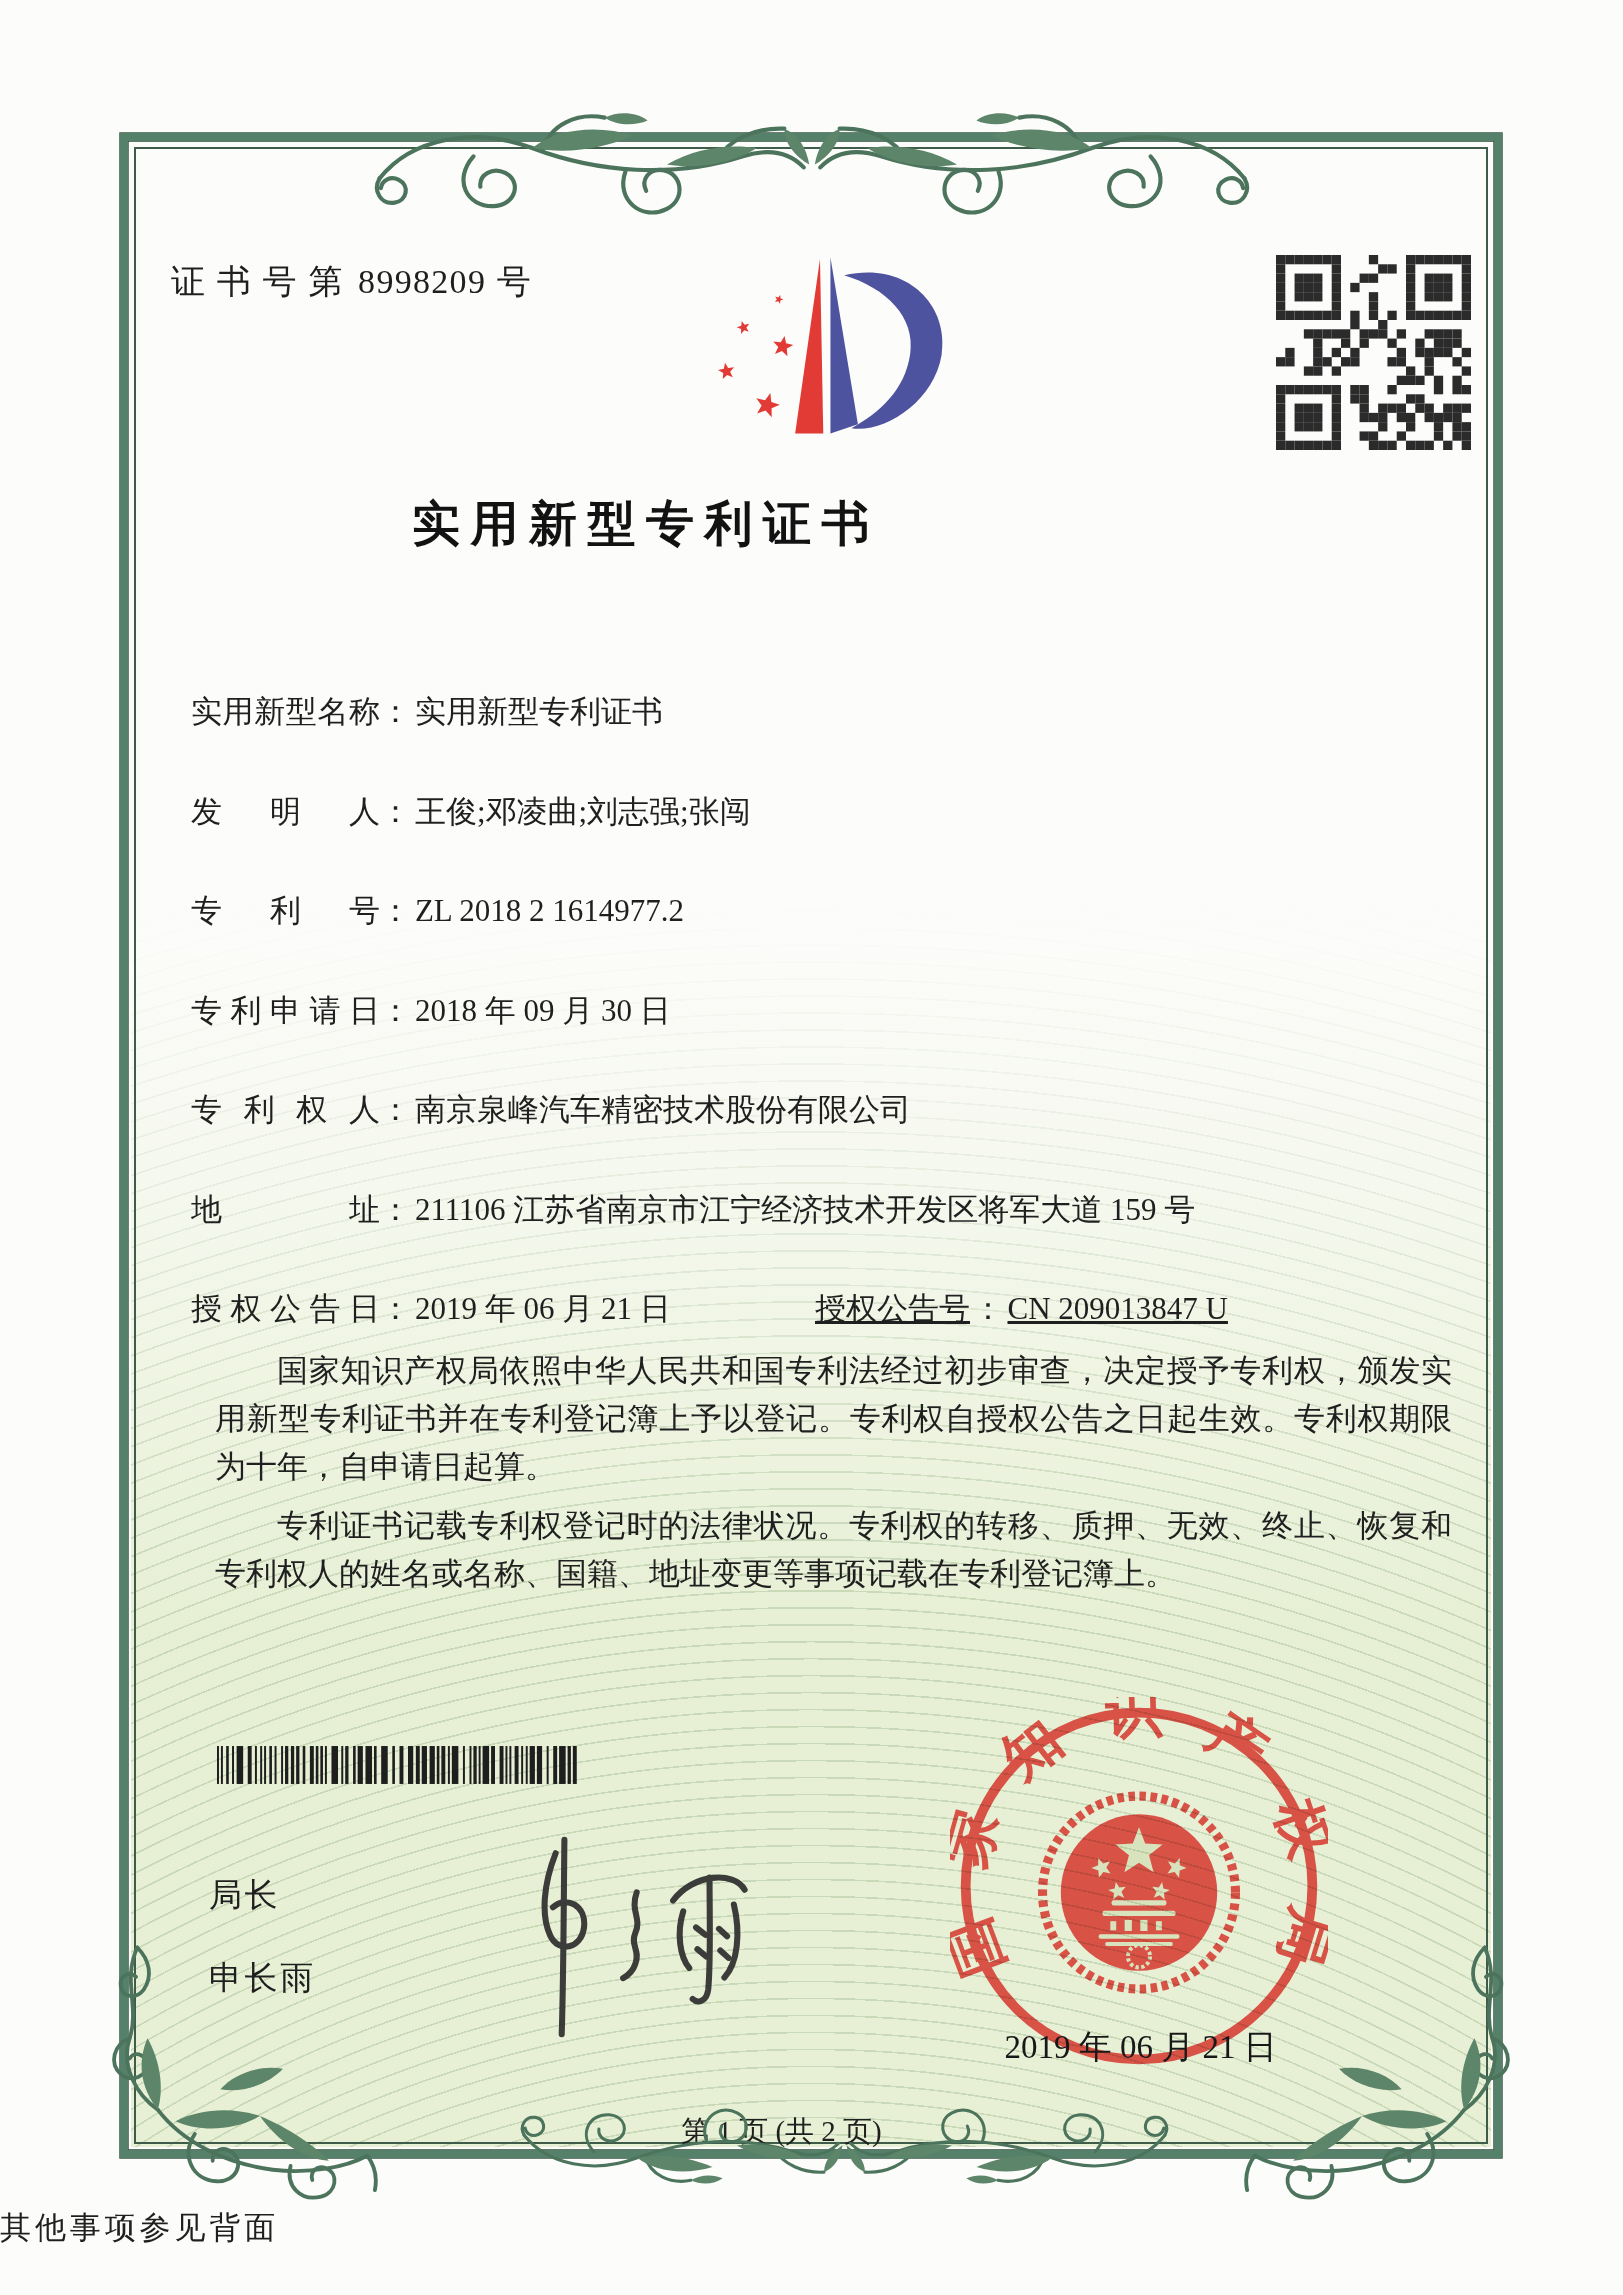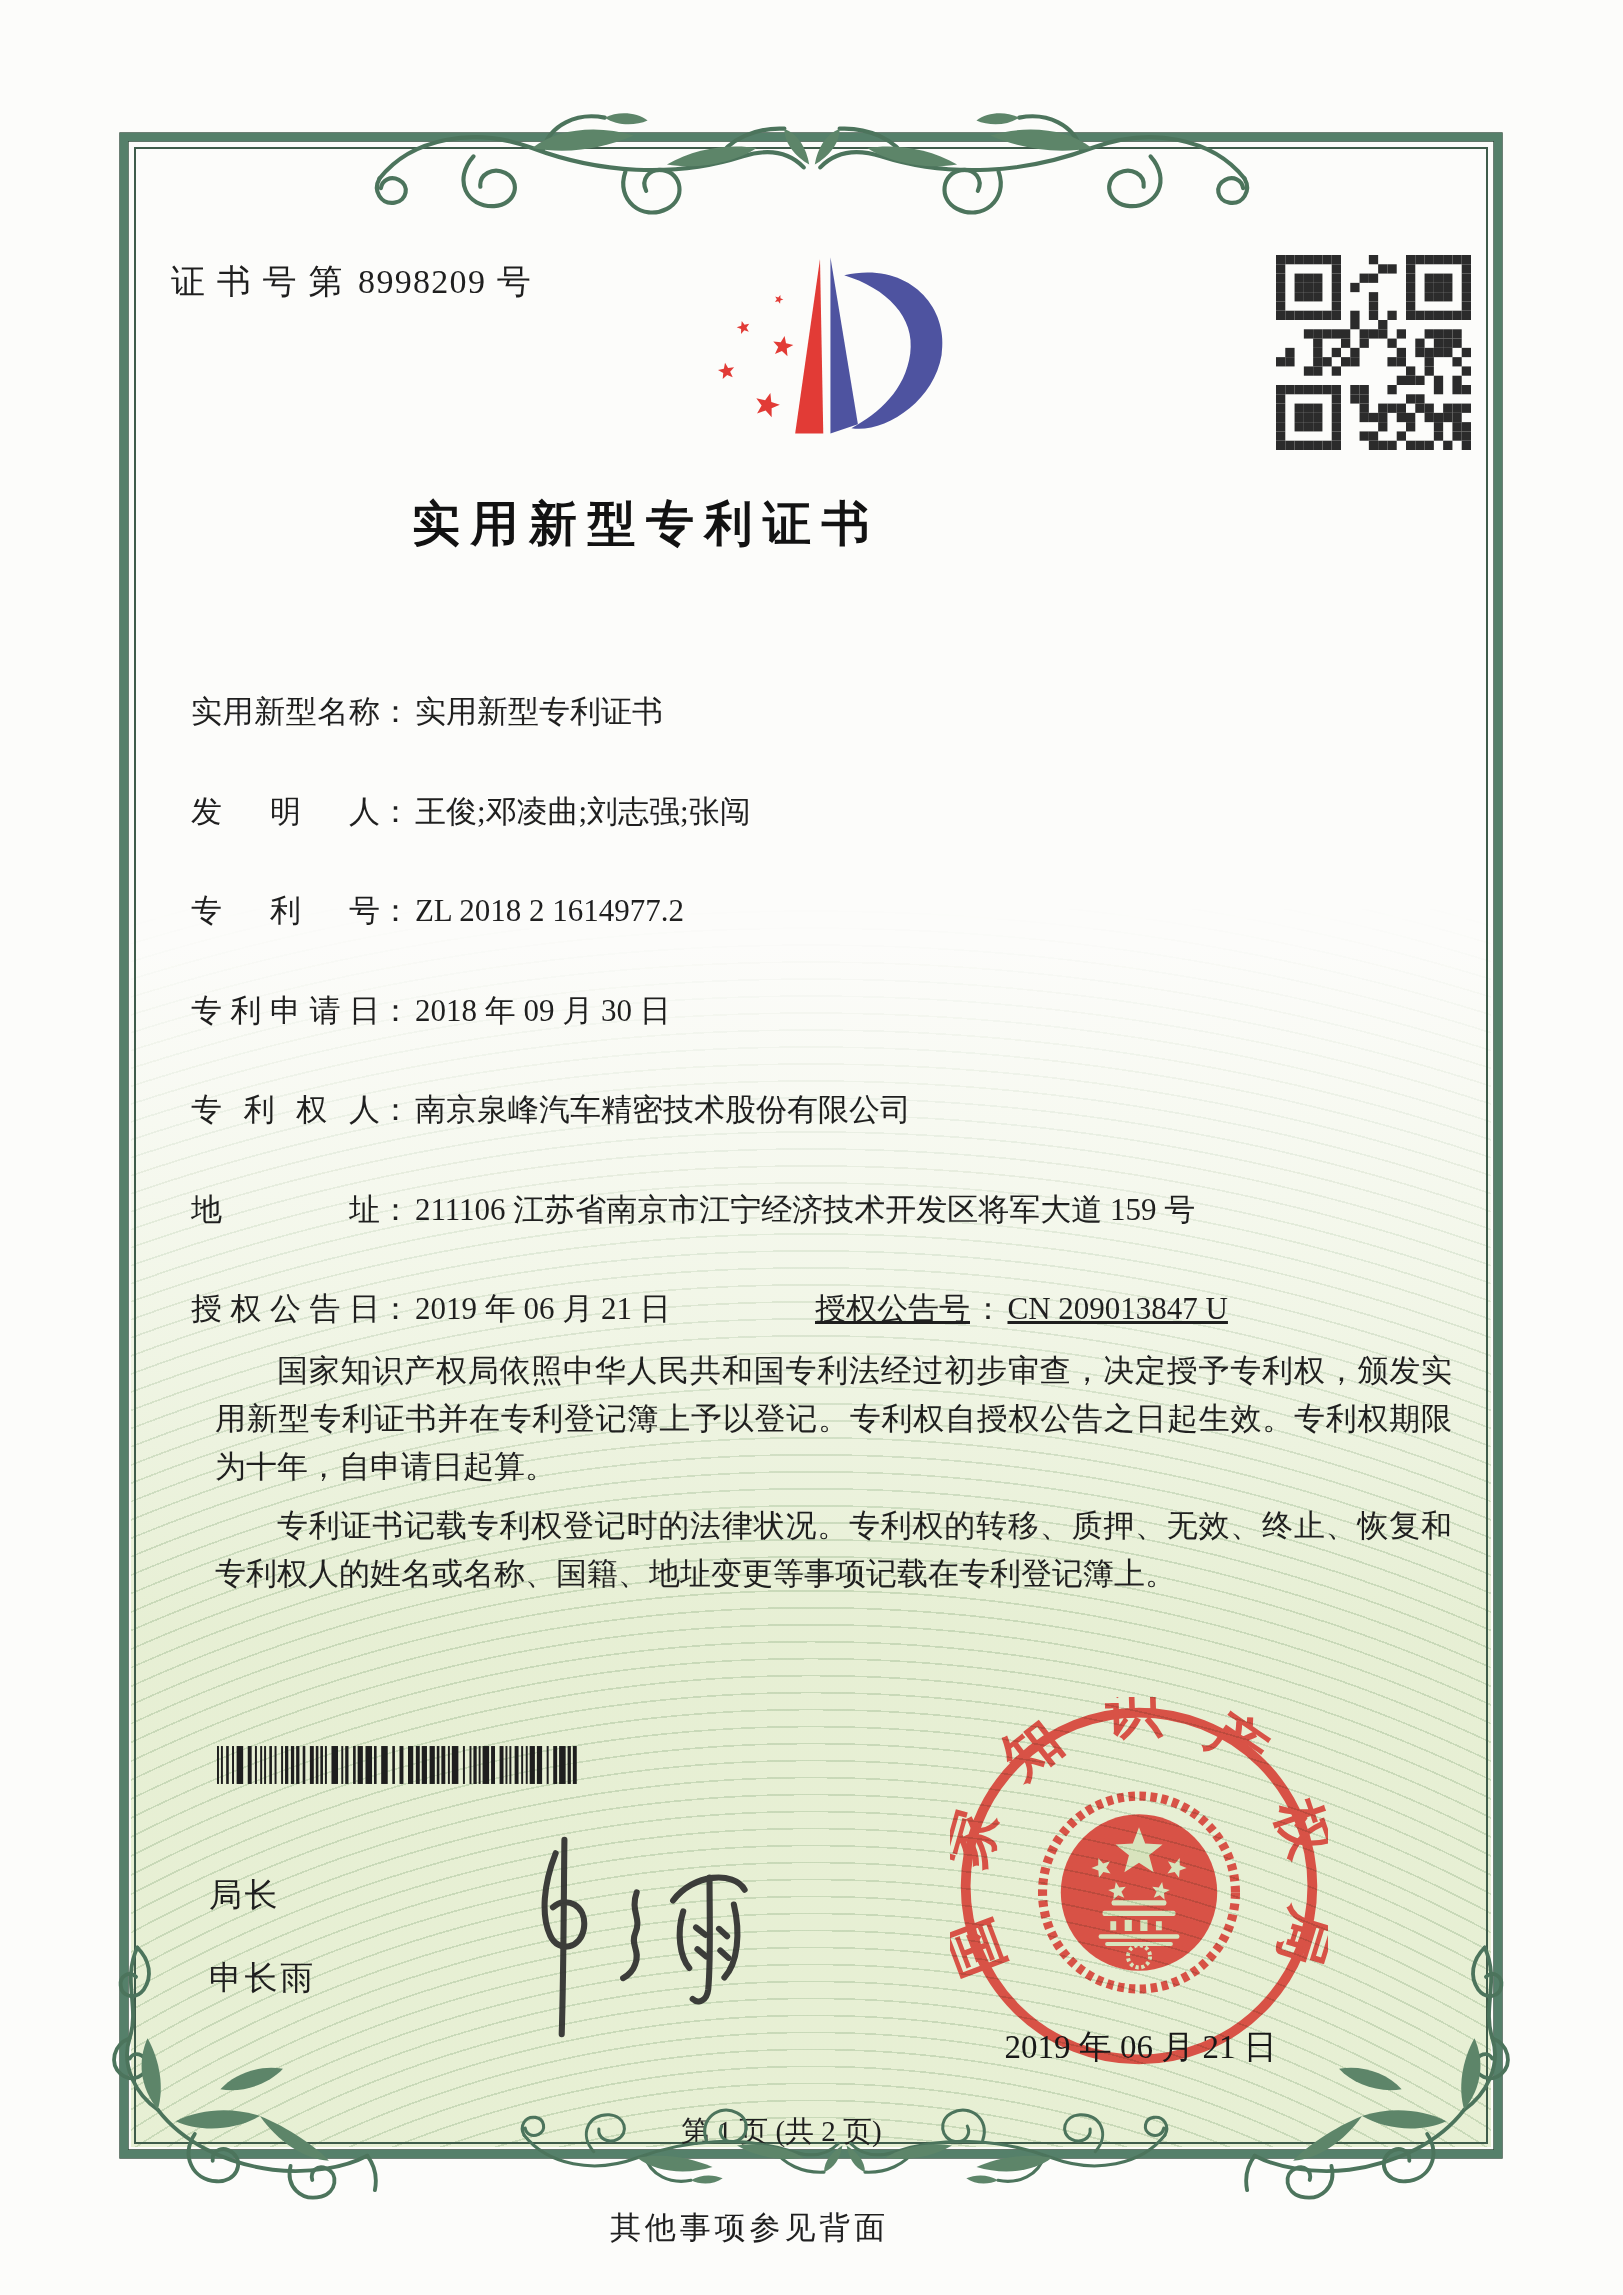--- a/index.html
+++ b/index.html
@@ -65,21 +65,21 @@
   .paras p+p{margin-top:10.5px;}
 
   
   .barcode{left:217px;top:1746px;}
   .director-title{left:209px;top:1873px;font-size:33px;letter-spacing:2.6px;}
   .director-name{left:209px;top:1956px;font-size:33px;letter-spacing:2.6px;}
   .signature{left:445px;top:1833px;}
   .seal{left:950px;top:1697px;mix-blend-mode:multiply;opacity:.93;}
   .seal-date{left:957px;top:2025px;width:367px;text-align:center;font-size:33px;color:#181818;}
   .page-info{left:0;top:2112px;width:1505px;text-align:center;font-size:29px;margin-left:29px;}
-  .back-note{left:0;top:2207px;width:1499px;text-align:center;font-size:31px;letter-spacing:3.9px;}
+  .back-note{left:0;top:2207px;width:1499px;font-size:31px;letter-spacing:3.9px;}
 
   
   .orn{position:absolute;z-index:3;}
   .orn-top{left:367px;top:90px;}
   .orn-bottom{left:517px;top:2088px;transform:rotate(180deg);}
   .orn-bl{left:99px;top:1936px;}
   .orn-br{left:1242px;top:1936px;transform:scaleX(-1);}
   svg{display:block;}
 </style>
 </head>

